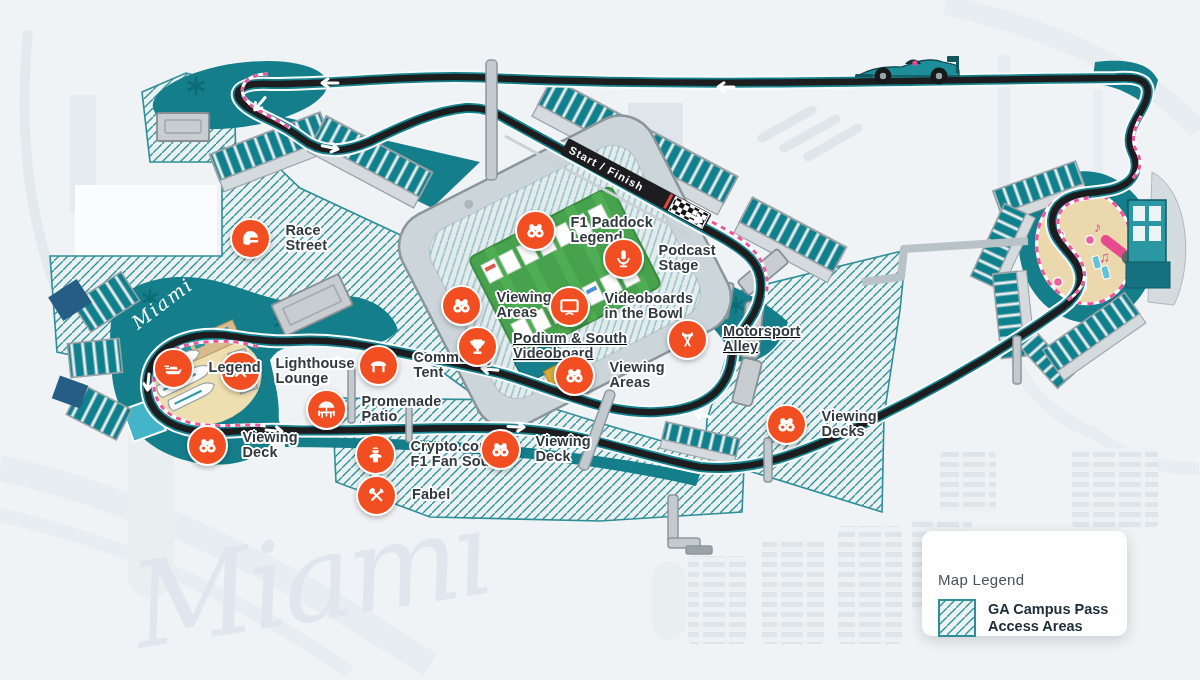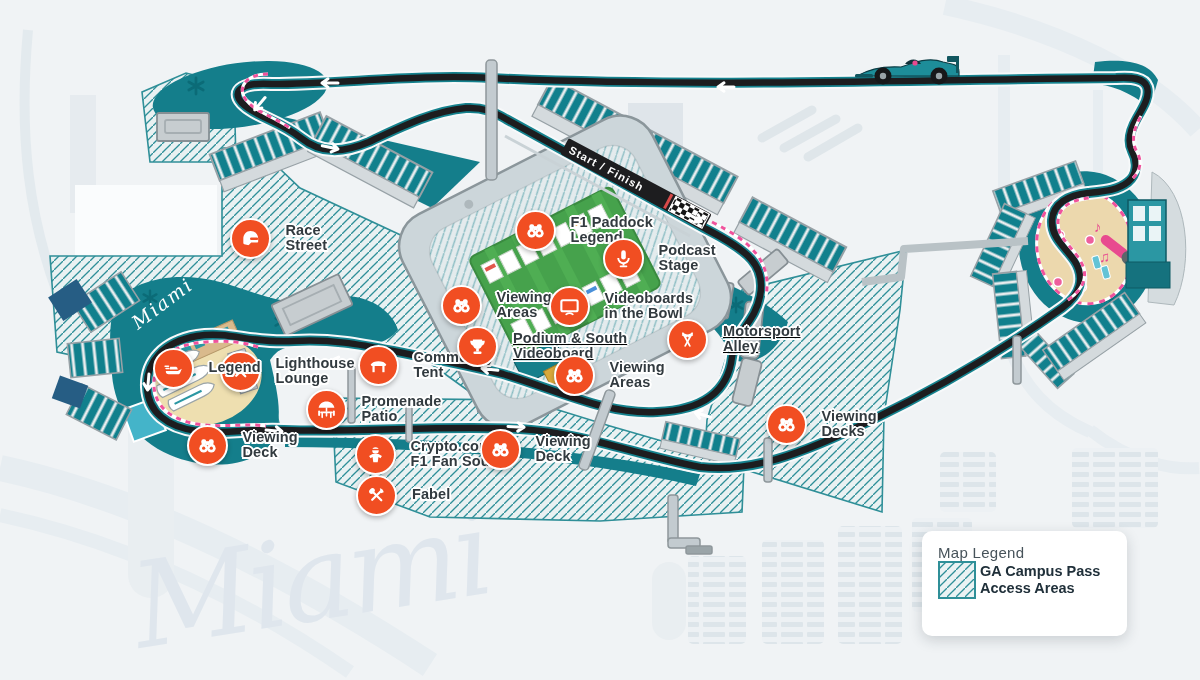--- a/index.html
+++ b/index.html
@@ -12,22 +12,22 @@
   .poi-badge{width:37px;height:37px;border-radius:50%;background:#f14e22;border:2.5px solid #fff;
              box-shadow:0 2px 5px rgba(0,0,0,.28);display:flex;align-items:center;justify-content:center;flex:0 0 auto;}
   .poi-badge svg{width:23px;height:23px;display:block;}
   .poi-label{font-weight:bold;font-size:14.5px;line-height:1.07;color:#323a3f;white-space:pre-line;
              letter-spacing:.1px;
              text-shadow:-1.5px -1.5px 0 #fff,1.5px -1.5px 0 #fff,-1.5px 1.5px 0 #fff,1.5px 1.5px 0 #fff,
                          -2px 0 0 #fff,2px 0 0 #fff,0 -2px 0 #fff,0 2px 0 #fff;}
   
   .legend{position:absolute;left:922px;top:531px;width:205px;height:105px;background:#fff;border-radius:10px;
           box-shadow:0 4px 14px rgba(30,40,50,.18);padding:13px 16px;box-sizing:border-box;z-index:40;}
-  .legend-title{font-size:15px;color:#47535a;letter-spacing:.3px;}
-  .legend-item{display:flex;align-items:center;gap:4px;}
+  .legend-title{font-size:15px;color:#47535a;letter-spacing:.3px;margin-top:27px;}
+  .legend-item{display:flex;align-items:center;gap:12px;margin-top:11px;}
   .legend-swatch{width:38px;height:38px;flex:0 0 auto;}
   .legend-label{font-weight:bold;font-size:14.5px;line-height:1.15;color:#20303a;white-space:pre-line;}
 </style>
 </head>
 <body>
 
 <div class="viewport">
 
 <svg width="1200" height="680" viewBox="0 0 1200 680">
   <defs>

